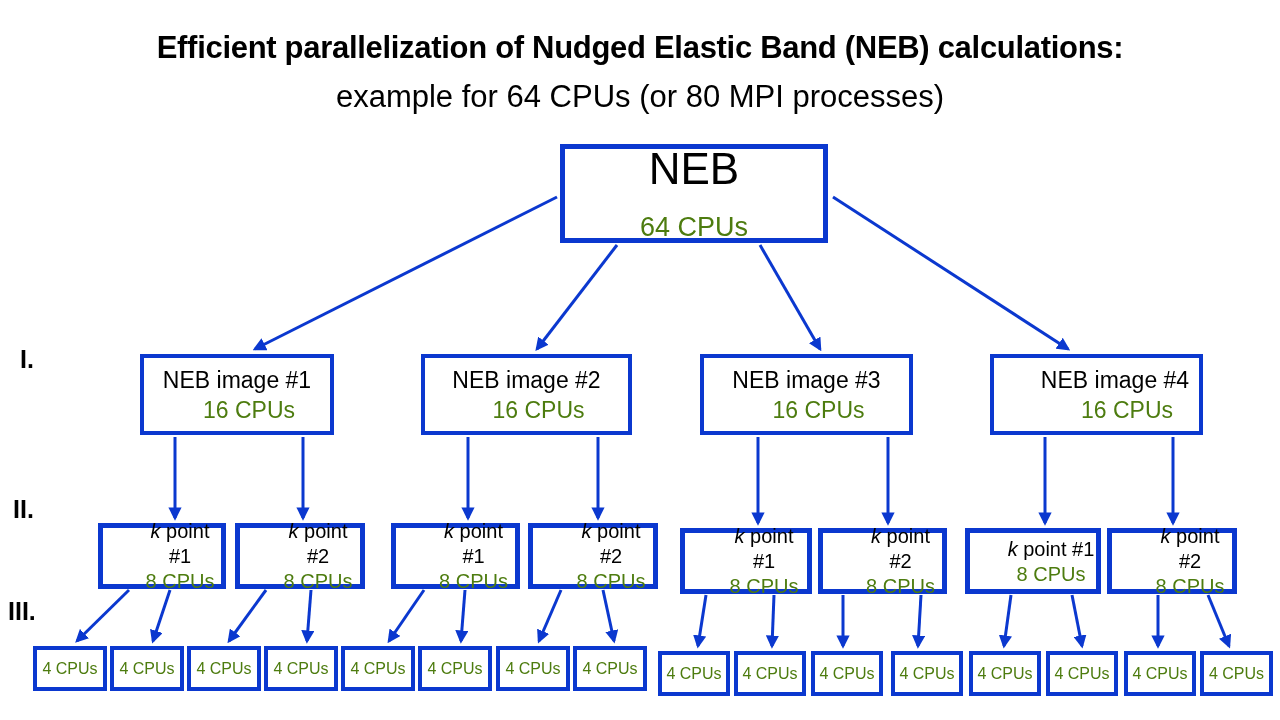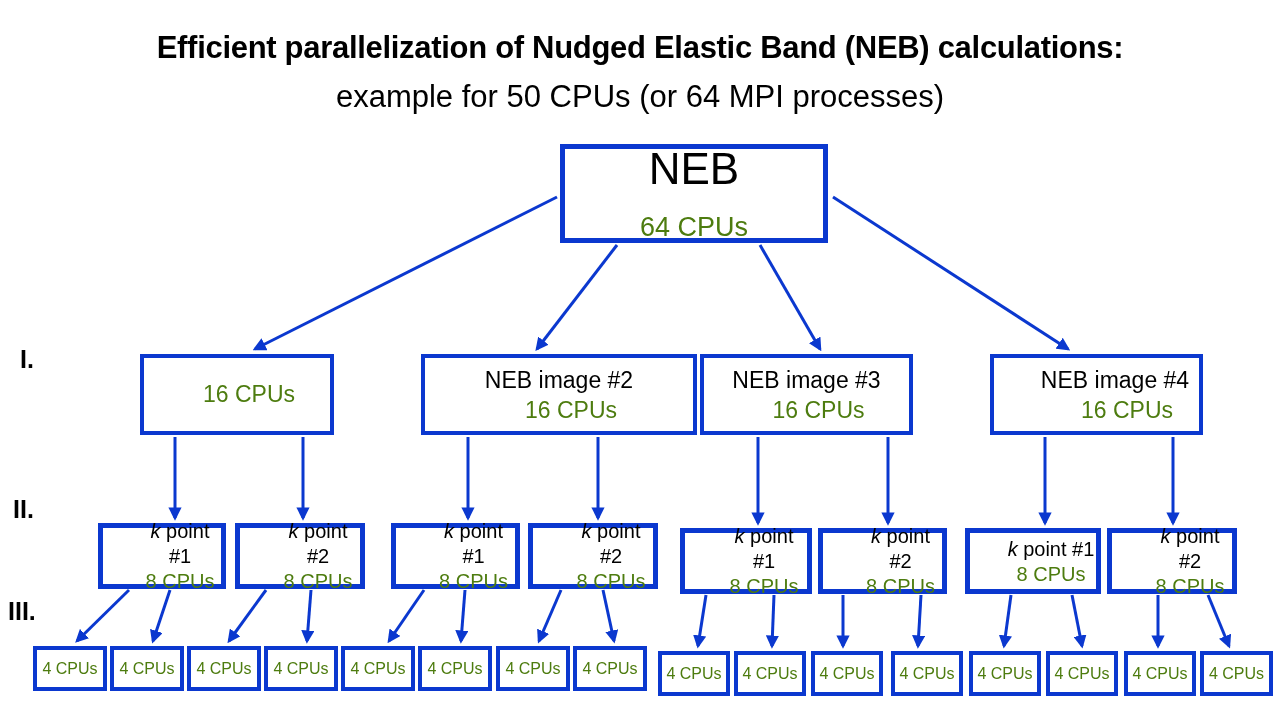--- a/index.html
+++ b/index.html
@@ -64,21 +64,21 @@
 
   .l3 { border-width: 4px; }
   .l3-label { font-size: 16px; line-height: 1; text-align: center; }
 </style>
 </head>
 <body>
 
 <div class="slide">
 
   <div class="title-line1">Efficient parallelization of Nudged Elastic Band (NEB) calculations:</div>
-  <div class="title-line2">example for 50 CPUs (or 64 MPI processes)</div>
+  <div class="title-line2">example for 64 CPUs (or 80 MPI processes)</div>
 
   <svg class="arrows" viewBox="0 0 1280 720">
     <defs>
       <marker id="ah" viewBox="0 0 10 10" refX="8" refY="5" markerWidth="4.4" markerHeight="4.4" orient="auto">
         <path d="M0,0 L10,5 L0,10 z" fill="#0B38CF"></path>
       </marker>
     </defs>
     <g>
       <line x1="557" y1="197" x2="255" y2="349" marker-end="url(#ah)"></line>
       <line x1="617" y1="245" x2="537" y2="349" marker-end="url(#ah)"></line>
@@ -118,23 +118,24 @@
   <div class="lvl-label" style="left:20px; top:347px;">I.</div>
   <div class="lvl-label" style="left:13px; top:497px;">II.</div>
   <div class="lvl-label" style="left:8px; top:599px;">III.</div>
 
   <div class="box root" style="left:560px; top:144px; width:268px; height:99px;">
     <div class="root-label">NEB</div>
     <div class="cpus root-cpus">64 CPUs</div>
   </div>
 
   <div class="box l1" style="left:140px; top:354px; width:194px; height:81px;">
-    <div class="cpus l1-cpus">16 CPUs</div>
-  </div>
-  <div class="box l1" style="left:421px; top:354px; width:276px; height:81px;">
+    <div class="l1-label">NEB image #1</div>
+    <div class="cpus l1-cpus">16 CPUs</div>
+  </div>
+  <div class="box l1" style="left:421px; top:354px; width:211px; height:81px;">
     <div class="l1-label">NEB image #2</div>
     <div class="cpus l1-cpus">16 CPUs</div>
   </div>
   <div class="box l1" style="left:700px; top:354px; width:213px; height:81px;text-align:right;">
     <div class="l1-label">NEB image #3</div>
     <div class="cpus l1-cpus">16 CPUs</div>
   </div>
   <div class="box l1" style="left:990px; top:354px; width:213px; height:81px;padding-left:37px;">
     <div class="l1-label">NEB image #4</div>
     <div class="cpus l1-cpus">16 CPUs</div>

